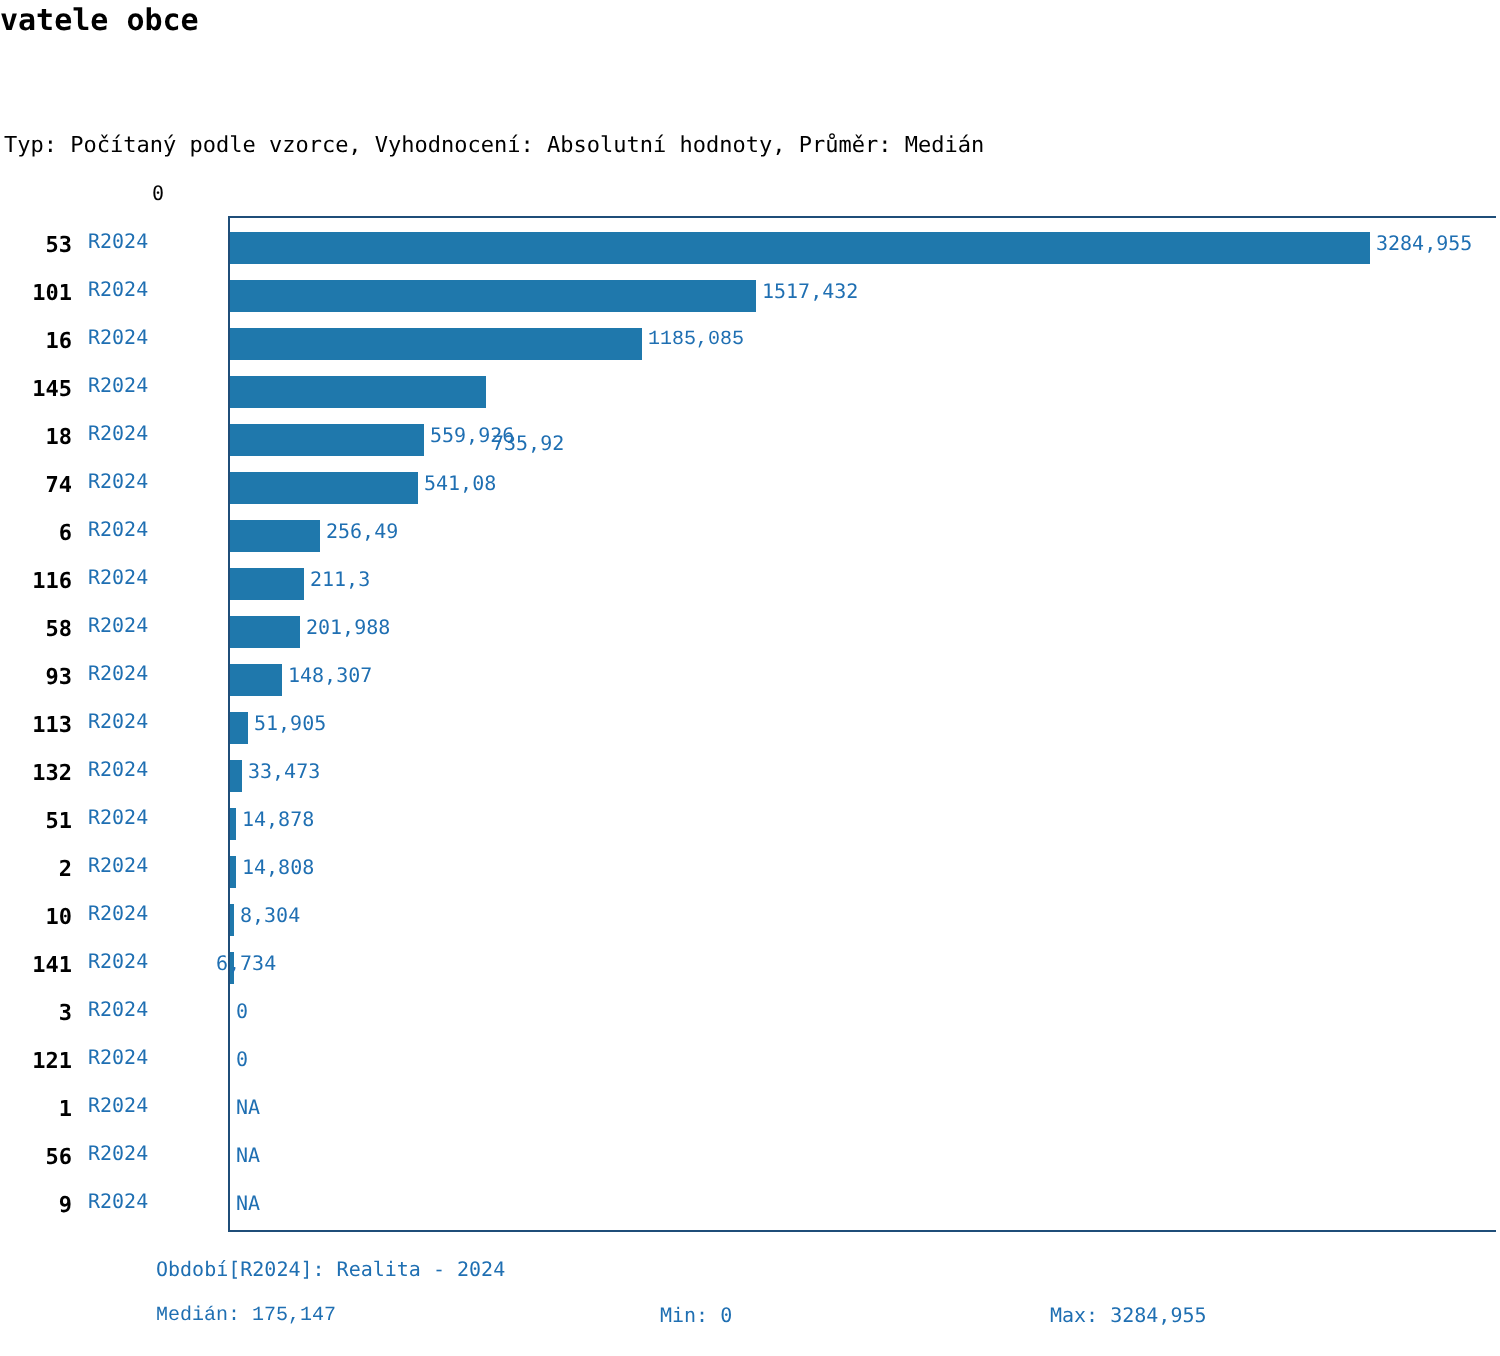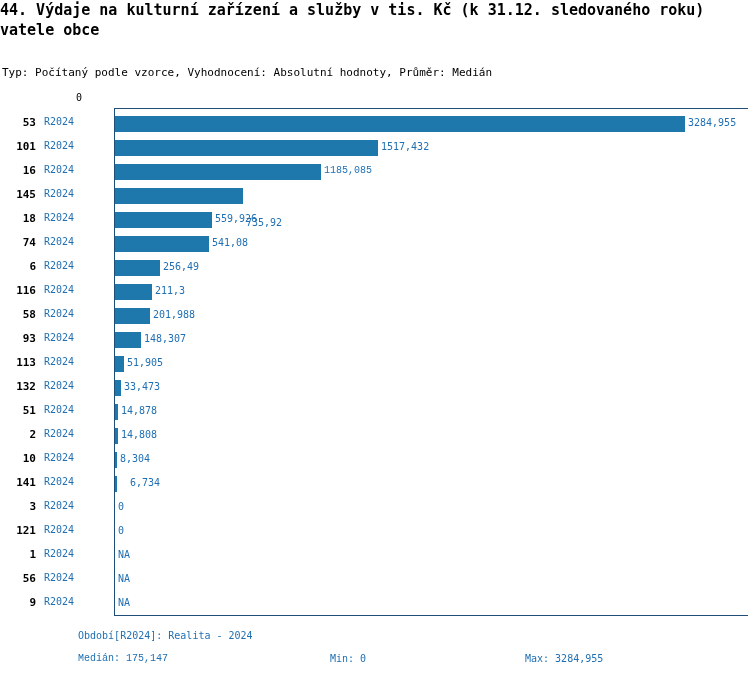--- a/index.html
+++ b/index.html
@@ -148,21 +148,20 @@
     top: 23px;
     white-space: pre;
   }
 </style>
 </head>
 <body>
 
 <div class="page">
 
   <div class="title-block">
-    <div class="title-line">44. Výdaje na kulturní zařízení a služby v tis. Kč (k 31.12. sledovaného roku)</div>
     <div class="title-line">vatele obce</div>
   </div>
 
   <div class="subtitle">Typ: Počítaný podle vzorce, Vyhodnocení: Absolutní hodnoty, Průměr: Medián</div>
 
   <div class="plot">
     <div class="axis-zero-label">0</div>
     <div class="axis-top"></div>
     <div class="axis-line"></div>
     <div class="axis-bottom"></div>
@@ -254,21 +253,21 @@
         <div class="row" style="top: 356px;">
           <div class="row-rank">10</div>
           <div class="row-series">R2024</div>
           <div class="bar" style="width: 2px; background: rgb(31, 120, 172);"></div>
           <div class="bar-value" style="left: 120px; color: rgb(31, 111, 178);">8,304</div>
         </div>
         <div class="row" style="top: 380px;">
           <div class="row-rank">141</div>
           <div class="row-series">R2024</div>
           <div class="bar" style="width: 2px; background: rgb(31, 120, 172);"></div>
-          <div class="bar-value" style="left: 130px; color: rgb(31, 111, 178); text-align: right;">6,734</div>
+          <div class="bar-value" style="left: 108px; color: rgb(31, 111, 178); text-align: right;">6,734</div>
         </div>
         <div class="row" style="top: 404px;">
           <div class="row-rank">3</div>
           <div class="row-series">R2024</div>
           <div class="bar-value" style="left: 118px; color: rgb(31, 111, 178);">0</div>
         </div>
         <div class="row" style="top: 428px;">
           <div class="row-rank">121</div>
           <div class="row-series">R2024</div>
           <div class="bar-value" style="left: 118px; color: rgb(31, 111, 178);">0</div>

